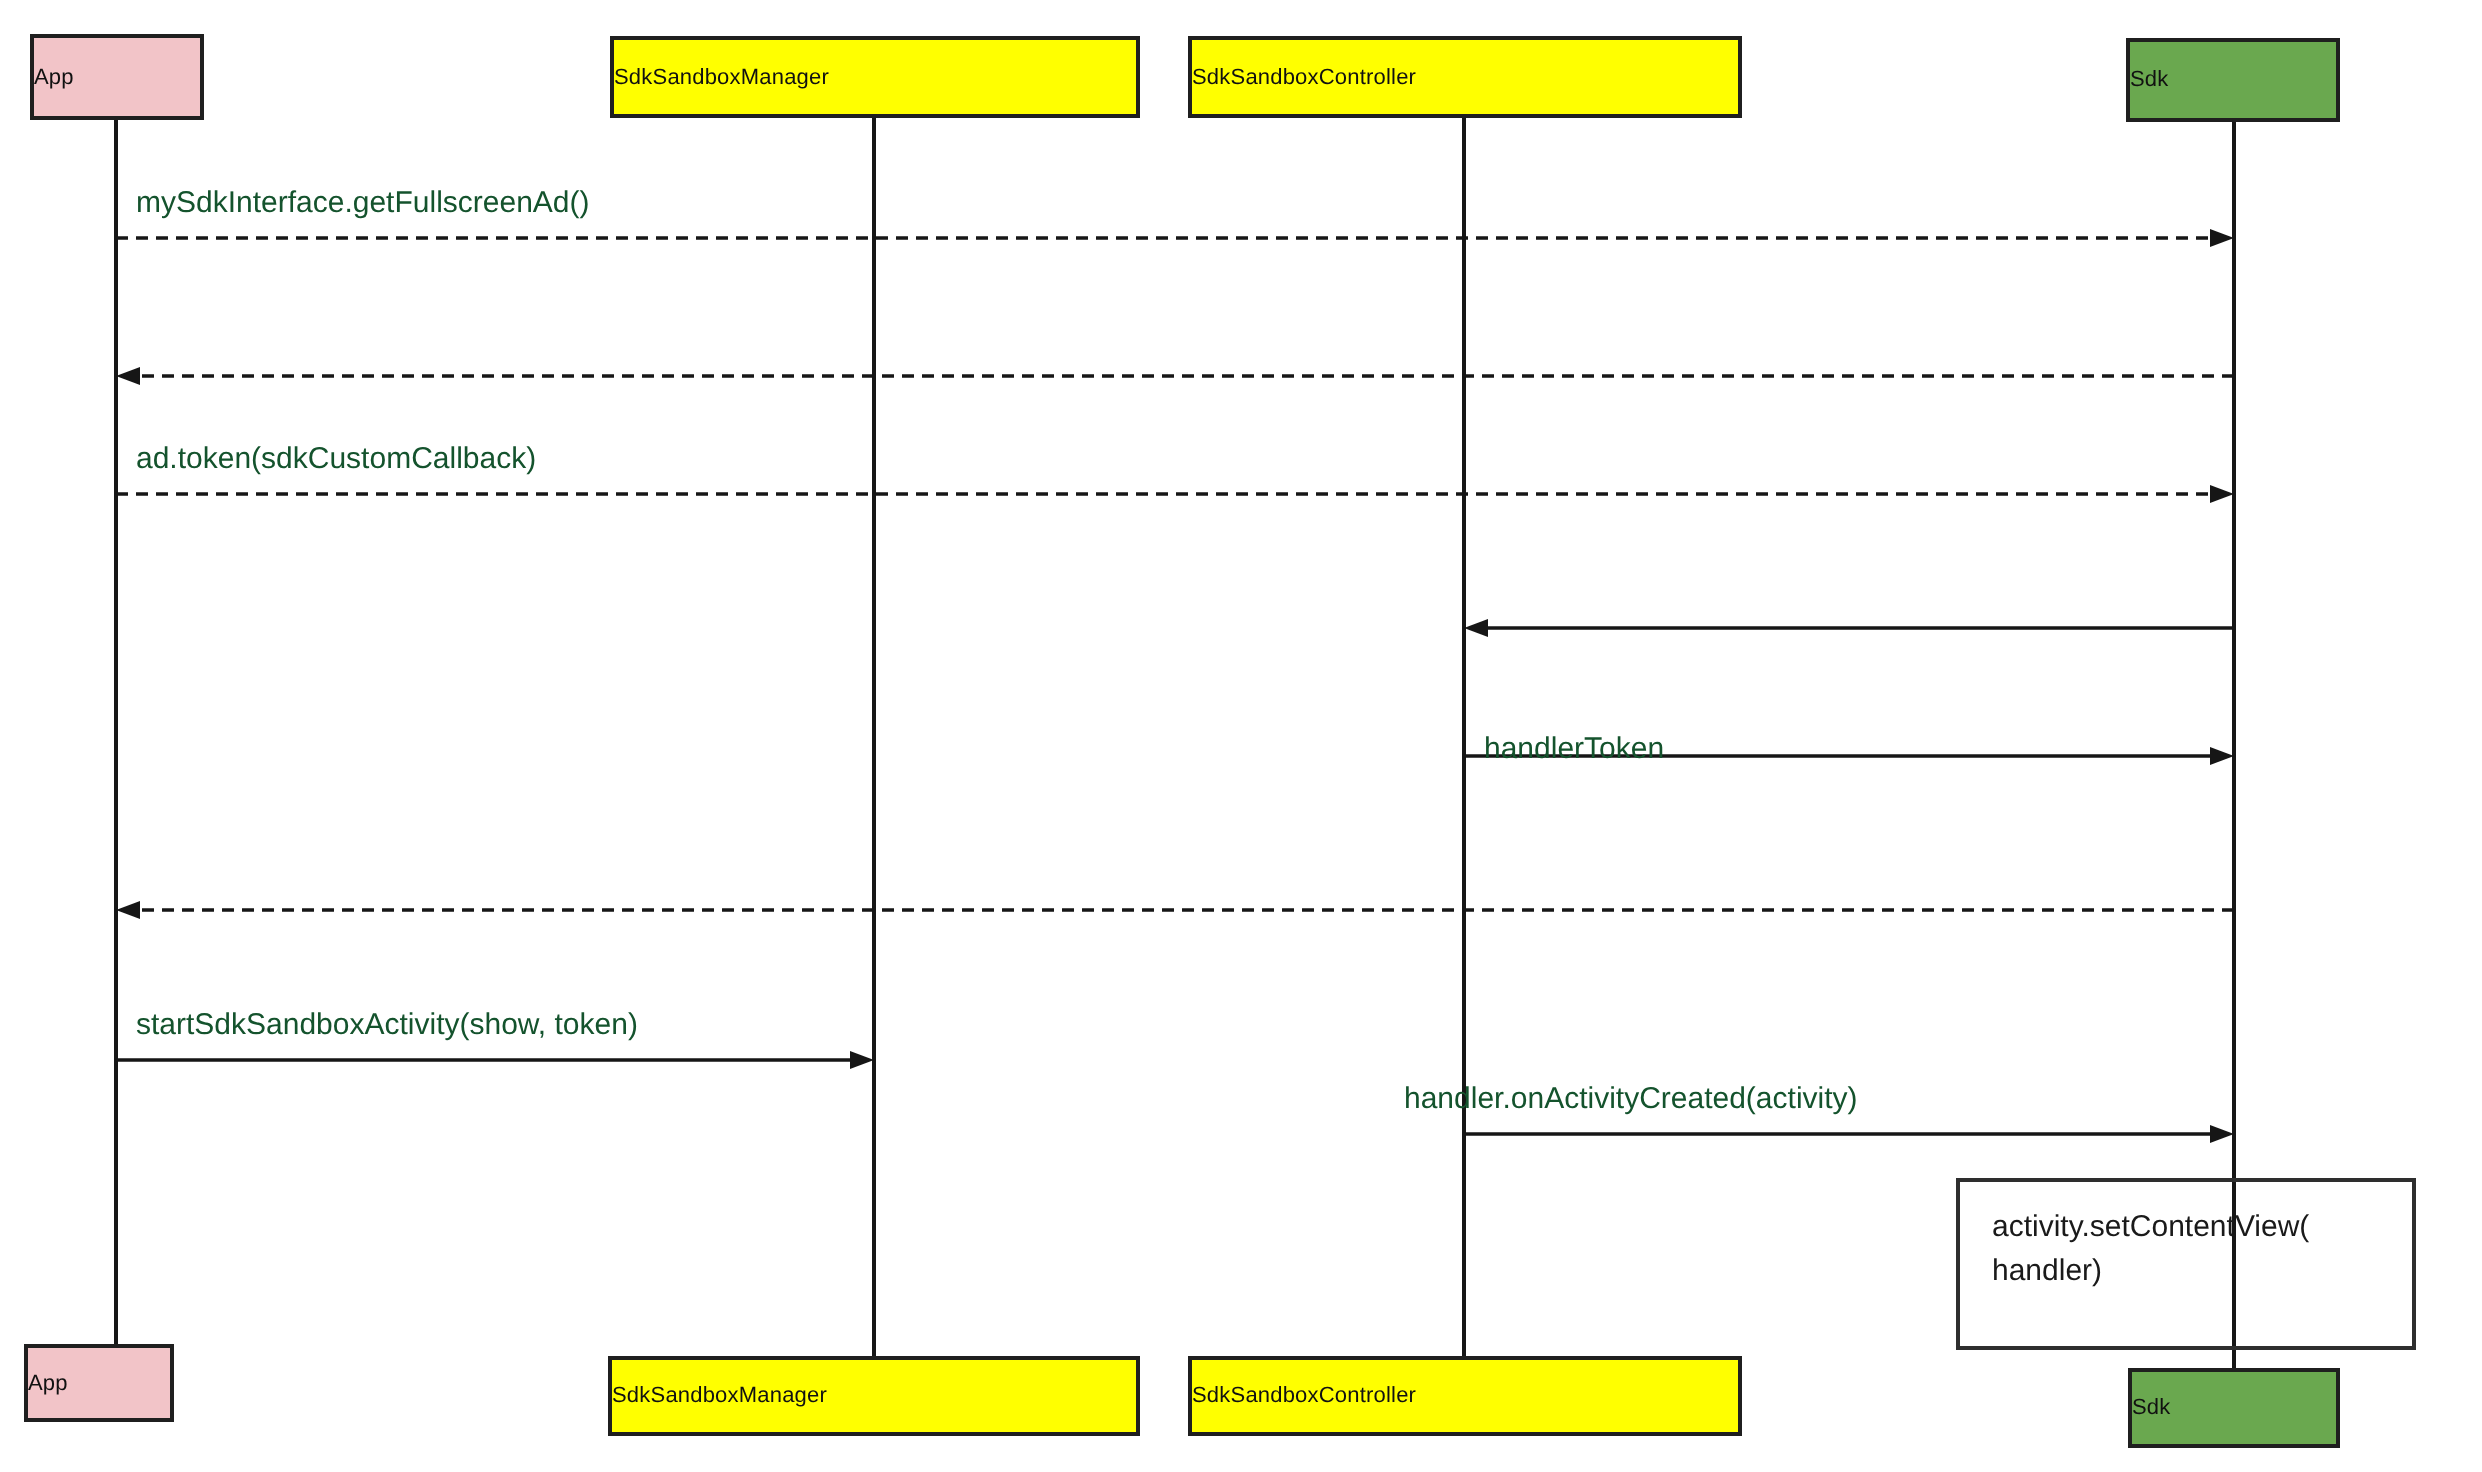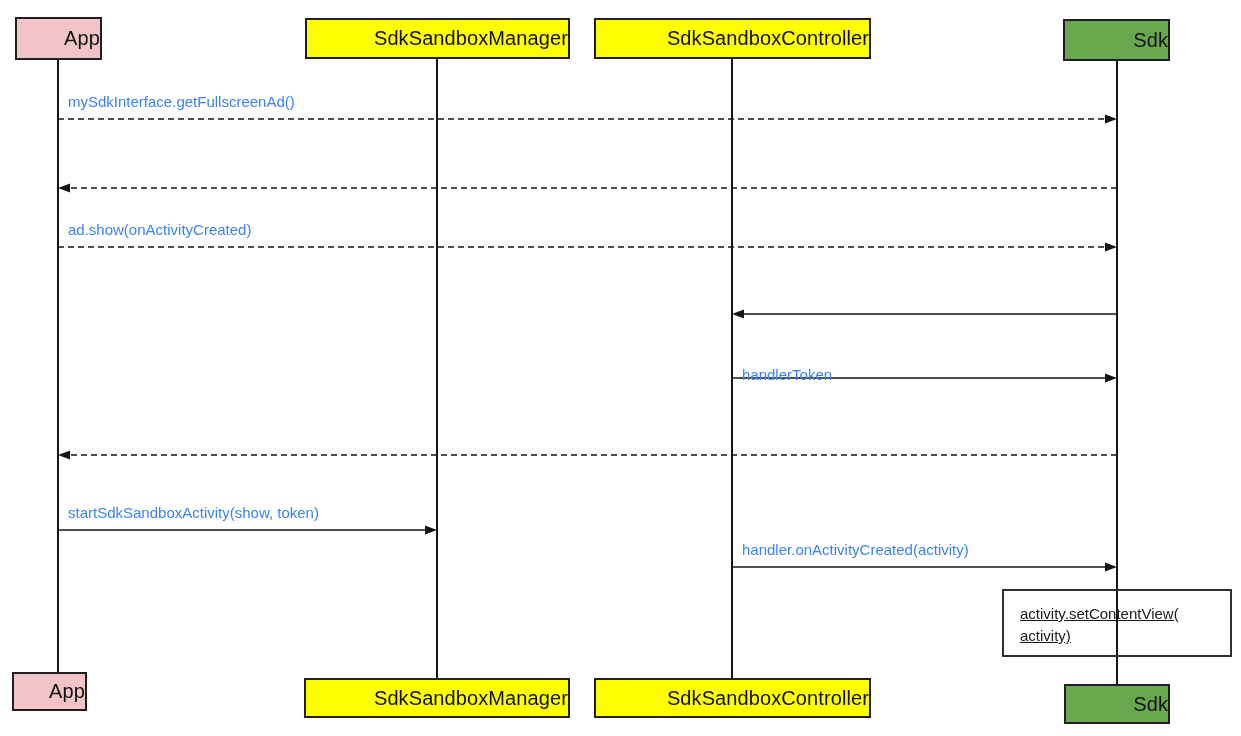--- a/index.html
+++ b/index.html
@@ -8,27 +8,27 @@
     width:1241px;height:736px;
     background:#ffffff;
     font-family:"Liberation Sans", sans-serif;
     overflow:hidden;
   }
   .layer{position:absolute;left:0;top:0;}
   .actor-box{
     position:absolute;
     box-sizing:border-box;
     border:2px solid #1f1f1f;
-    display:flex;align-items:center;justify-content:flex-end;
-    font-size:20px;color:#111111;
+    display:flex;align-items:center;justify-content:flex-start;
+    font-size:11px;color:#111111;
     letter-spacing:0.1px;
   }
   .msg-label{
     position:absolute;
-    font-size:15px;color:#3b82f6;
+    font-size:15px;color:#14532d;
     white-space:nowrap;
     line-height:18px;
   }
   .note-box{
     position:absolute;
     box-sizing:border-box;
     border:2px solid #2e2e2e;
     background:transparent;
     font-size:15px;color:#1a1a1a;
     line-height:22px;
@@ -81,22 +81,22 @@
       <div class="actor-box" style="left: 594px; top: 678px; width: 277px; height: 40px; background: rgb(255, 255, 0); color: rgb(17, 17, 17); border-color: rgb(31, 31, 31);">
         <span>SdkSandboxController</span>
       </div>
       <div class="actor-box" style="left: 1063px; top: 19px; width: 107px; height: 42px; background: rgb(106, 168, 79); color: rgb(17, 17, 17); border-color: rgb(31, 31, 31);">
         <span>Sdk</span>
       </div>
       <div class="actor-box" style="left: 1064px; top: 684px; width: 106px; height: 40px; background: rgb(106, 168, 79); color: rgb(17, 17, 17); border-color: rgb(31, 31, 31);">
         <span>Sdk</span>
       </div>
       <div class="msg-label" style="top: 93px; left: 68px;">mySdkInterface.getFullscreenAd()</div>
-      <div class="msg-label" style="top: 221px; left: 68px;">ad.show(onActivityCreated)</div>
+      <div class="msg-label" style="top: 221px; left: 68px;">ad.token(sdkCustomCallback)</div>
       <div class="msg-label" style="top: 366px; left: 742px;">handlerToken</div>
       <div class="msg-label" style="top: 504px; left: 68px;">startSdkSandboxActivity(show, token)</div>
-      <div class="msg-label" style="top: 541px; left: 742px;">handler.onActivityCreated(activity)</div>
-      <div class="note-box" style="left: 1002px; top: 589px; width: 230px; height: 68px; border-color: rgb(46, 46, 46); text-decoration: underline;">
+      <div class="msg-label" style="top: 541px; left: 702px;">handler.onActivityCreated(activity)</div>
+      <div class="note-box" style="left: 978px; top: 589px; width: 230px; height: 86px; border-color: rgb(46, 46, 46);">
         <span class="note-line">activity.setContentView(</span>
-        <span class="note-line">activity)</span>
+        <span class="note-line">handler)</span>
       </div>
     </div>
 </div>
 
 </body></html>

